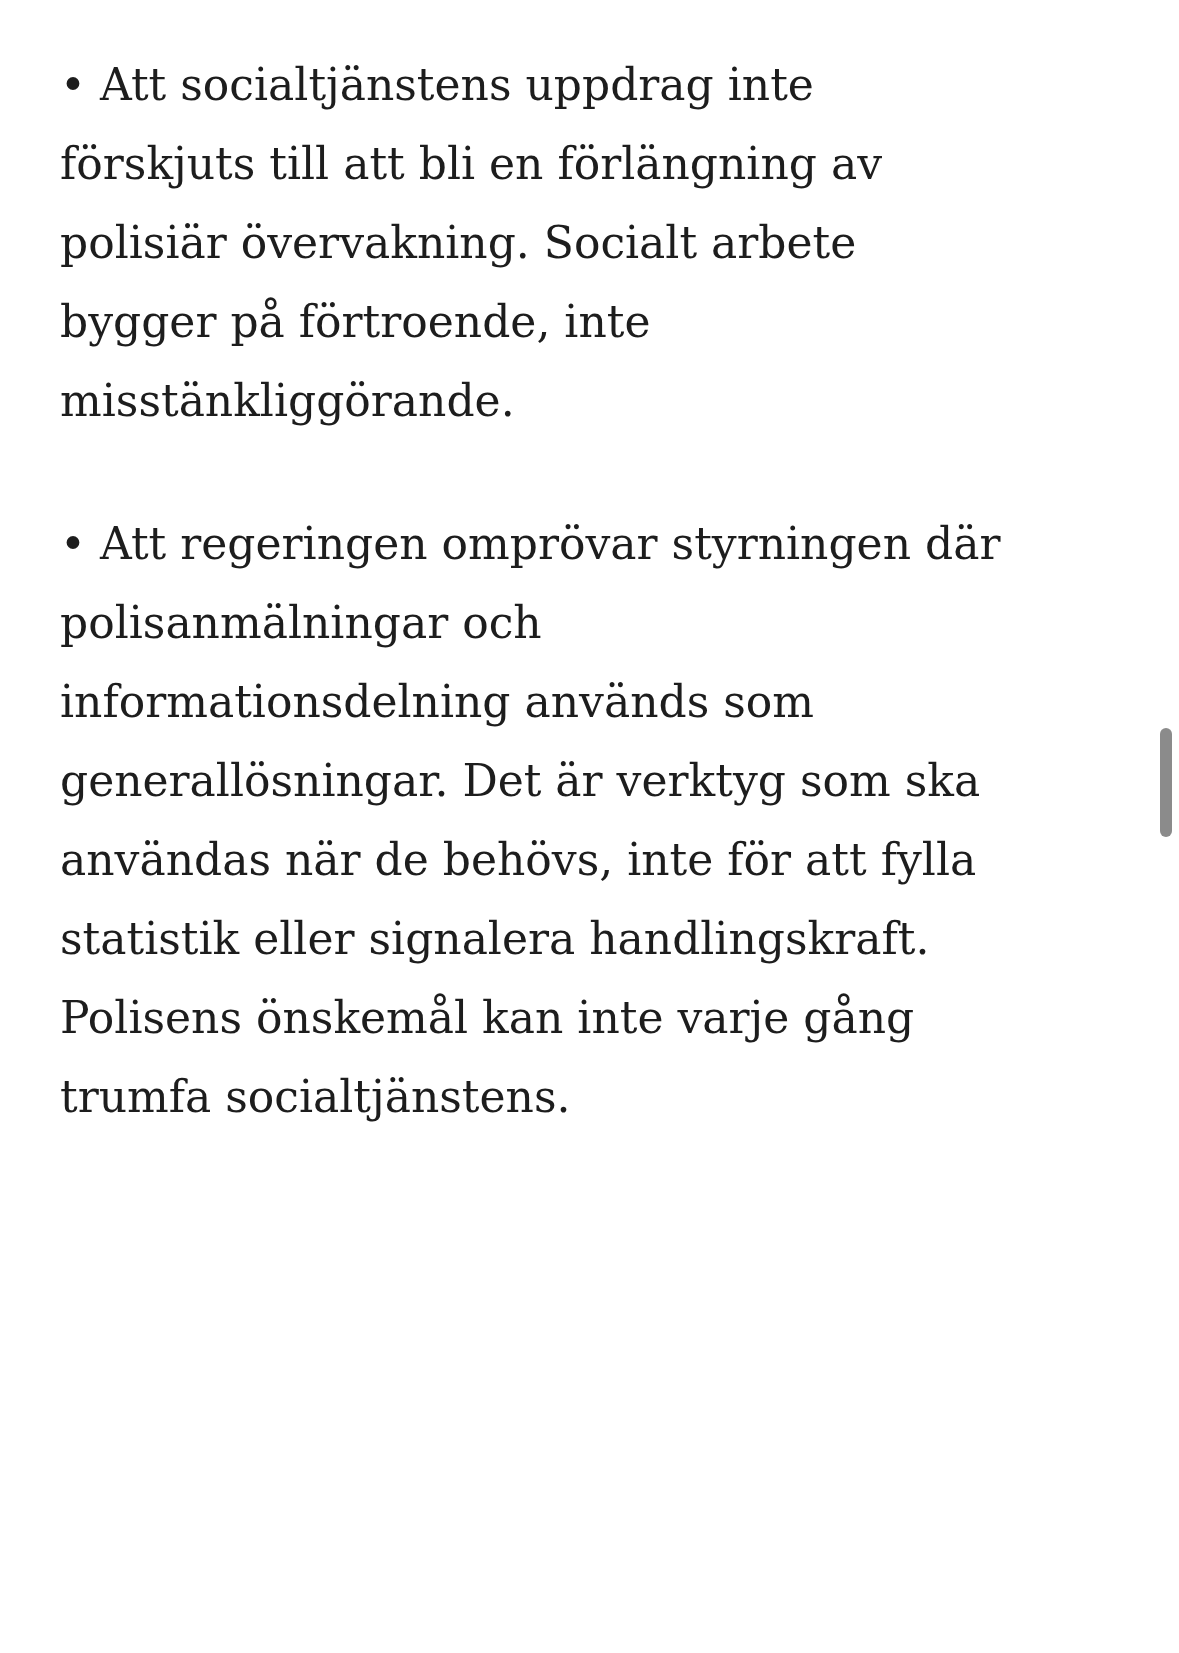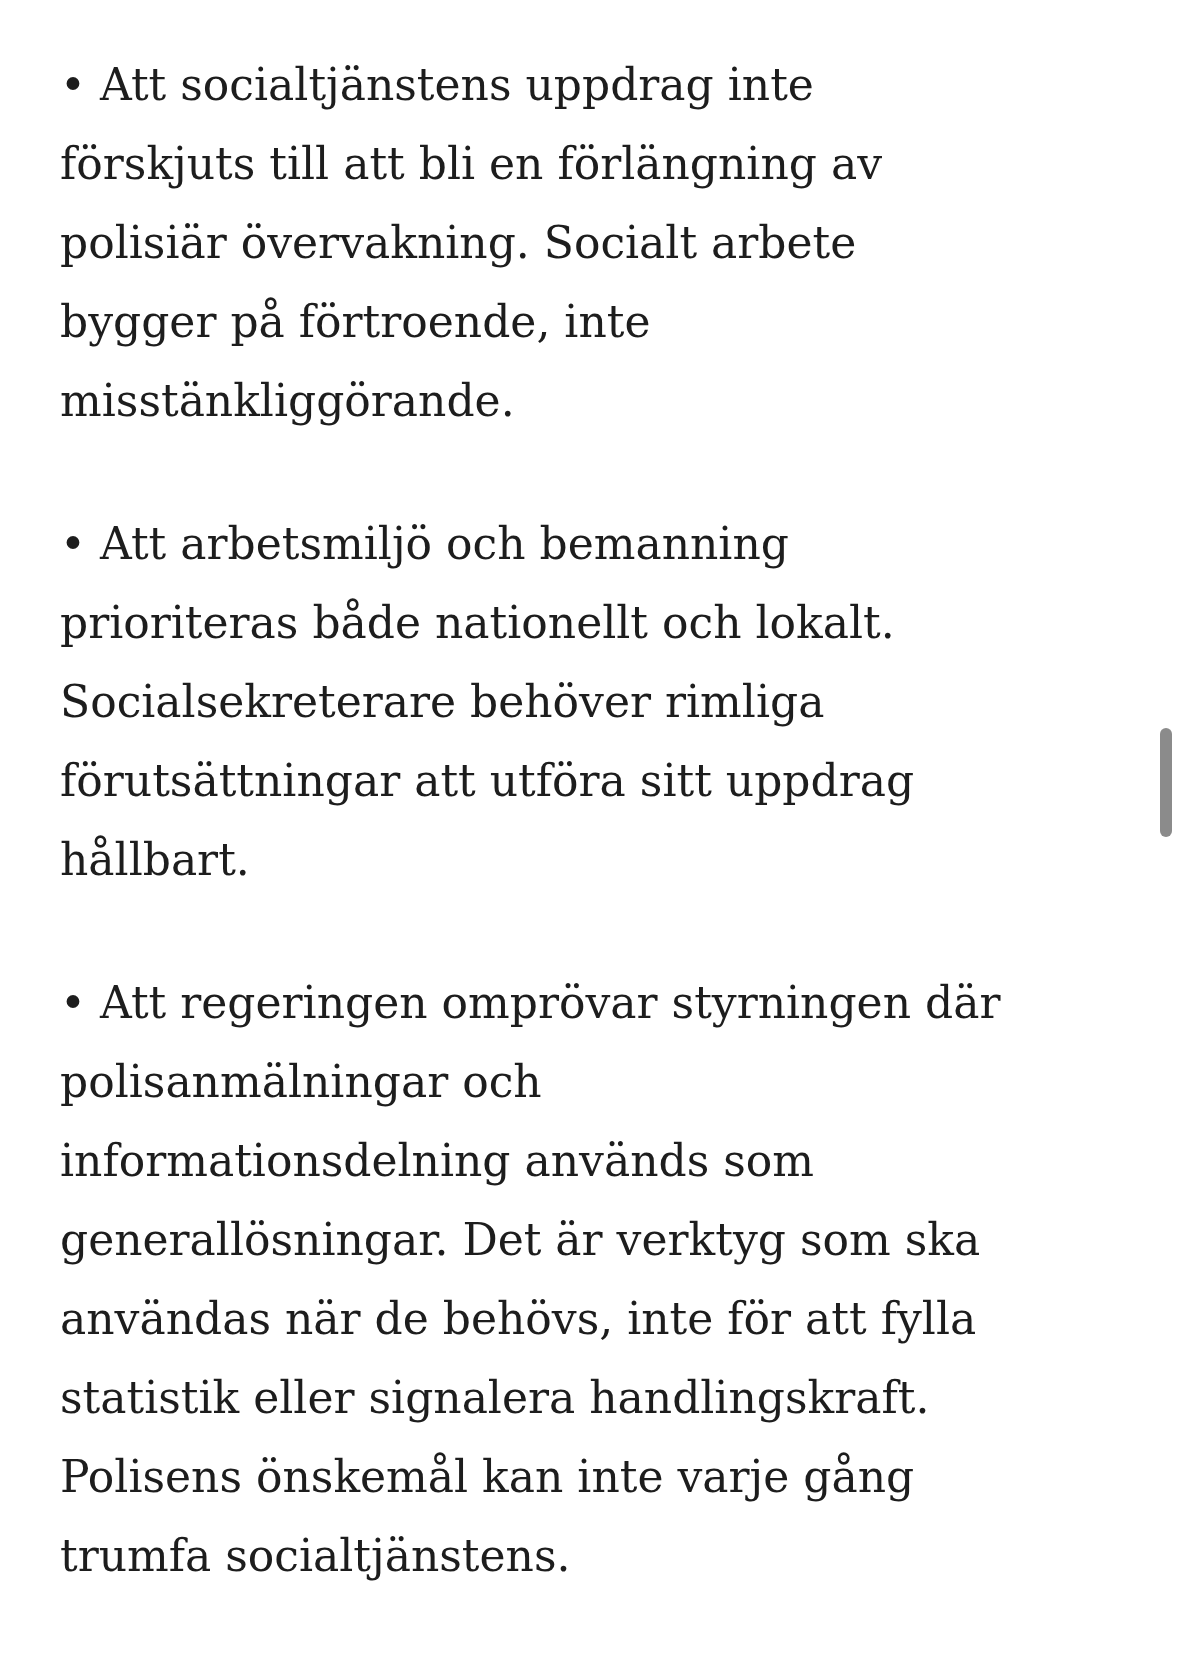--- a/index.html
+++ b/index.html
@@ -42,25 +42,20 @@
 </style>
 </head>
 <body>
 
 <main class="article-body">
   <p class="bullet-paragraph">• Att socialtjänstens uppdrag inte
 förskjuts till att bli en förlängning av
 polisiär övervakning. Socialt arbete
 bygger på förtroende, inte
 misstänkliggörande.</p>
-  <p class="bullet-paragraph">• Att arbetsmiljö och bemanning
-prioriteras både nationellt och lokalt.
-Socialsekreterare behöver rimliga
-förutsättningar att utföra sitt uppdrag
-hållbart.</p>
   <p class="bullet-paragraph">• Att regeringen omprövar styrningen där
 polisanmälningar och
 informationsdelning används som
 generallösningar. Det är verktyg som ska
 användas när de behövs, inte för att fylla
 statistik eller signalera handlingskraft.
 Polisens önskemål kan inte varje gång
 trumfa socialtjänstens.</p>
 
   <div class="scrollbar-thumb"></div>

